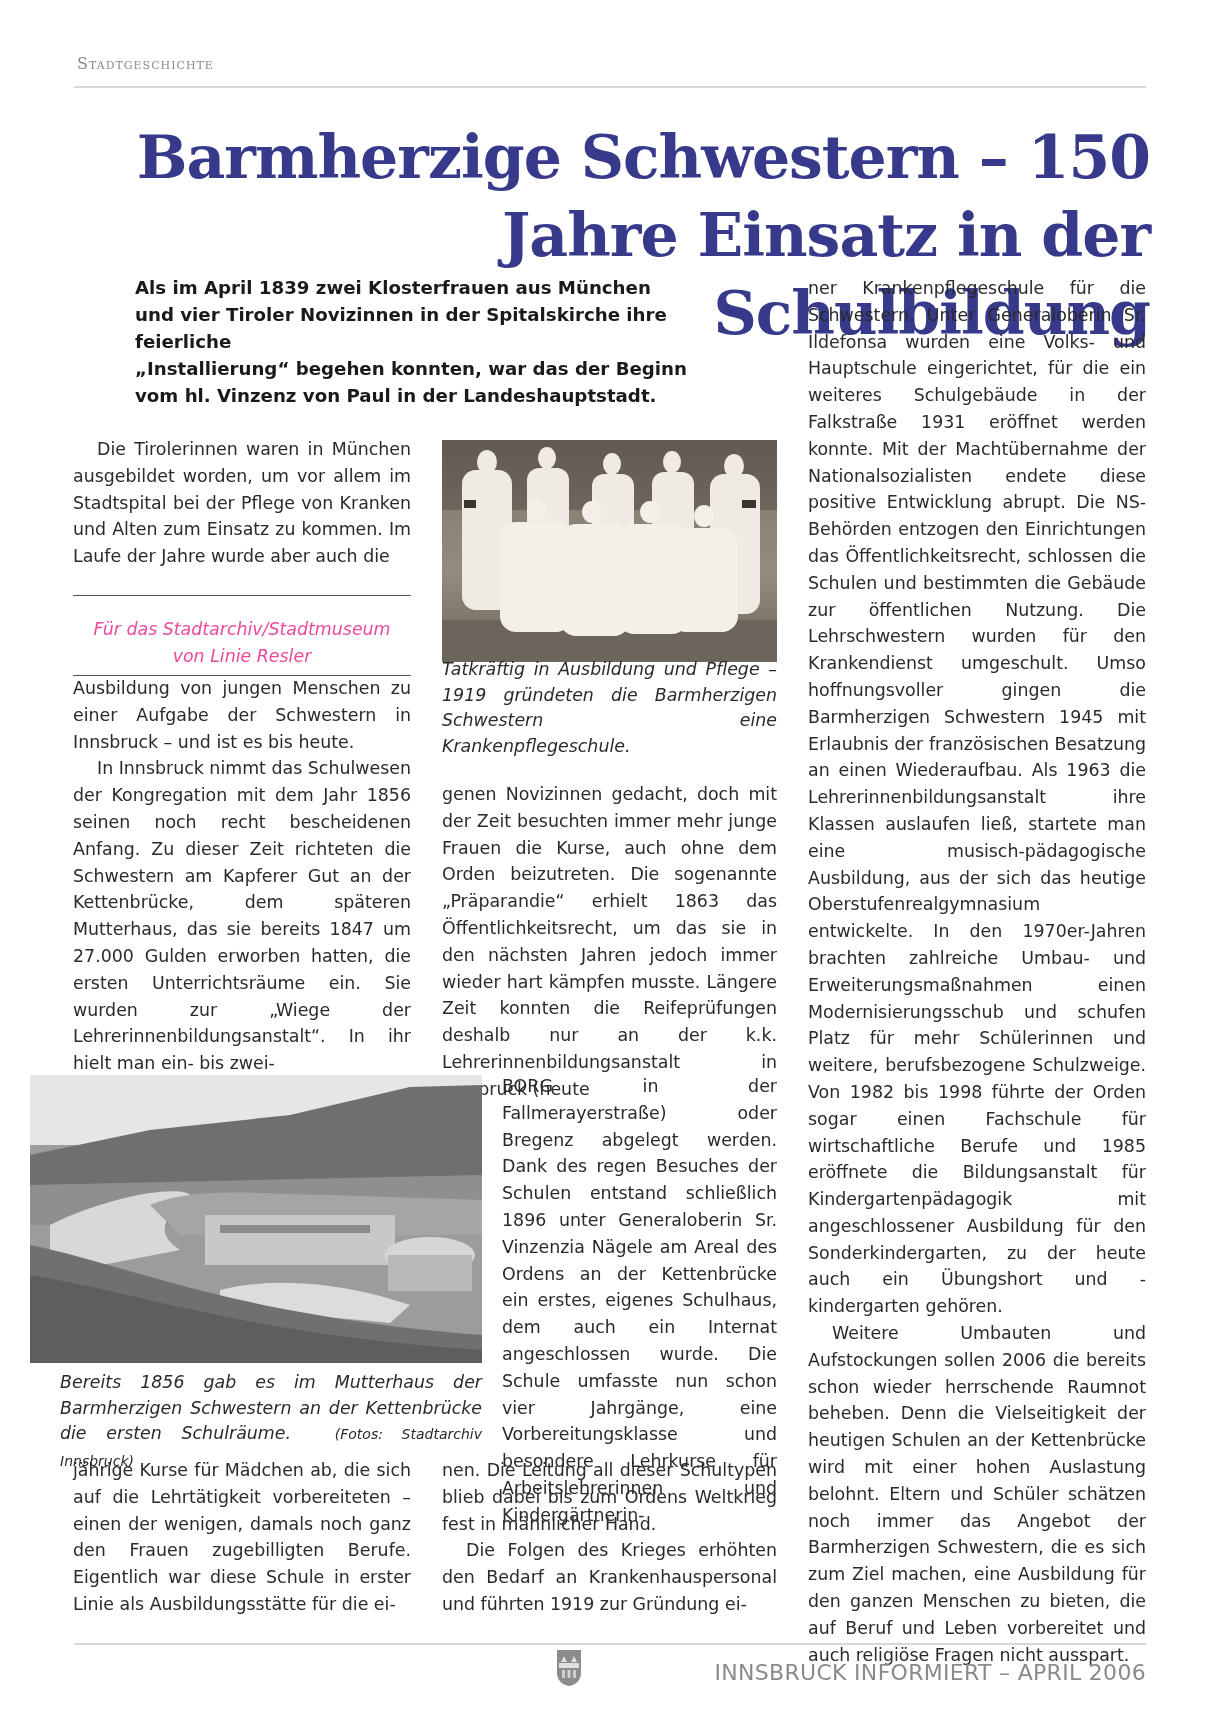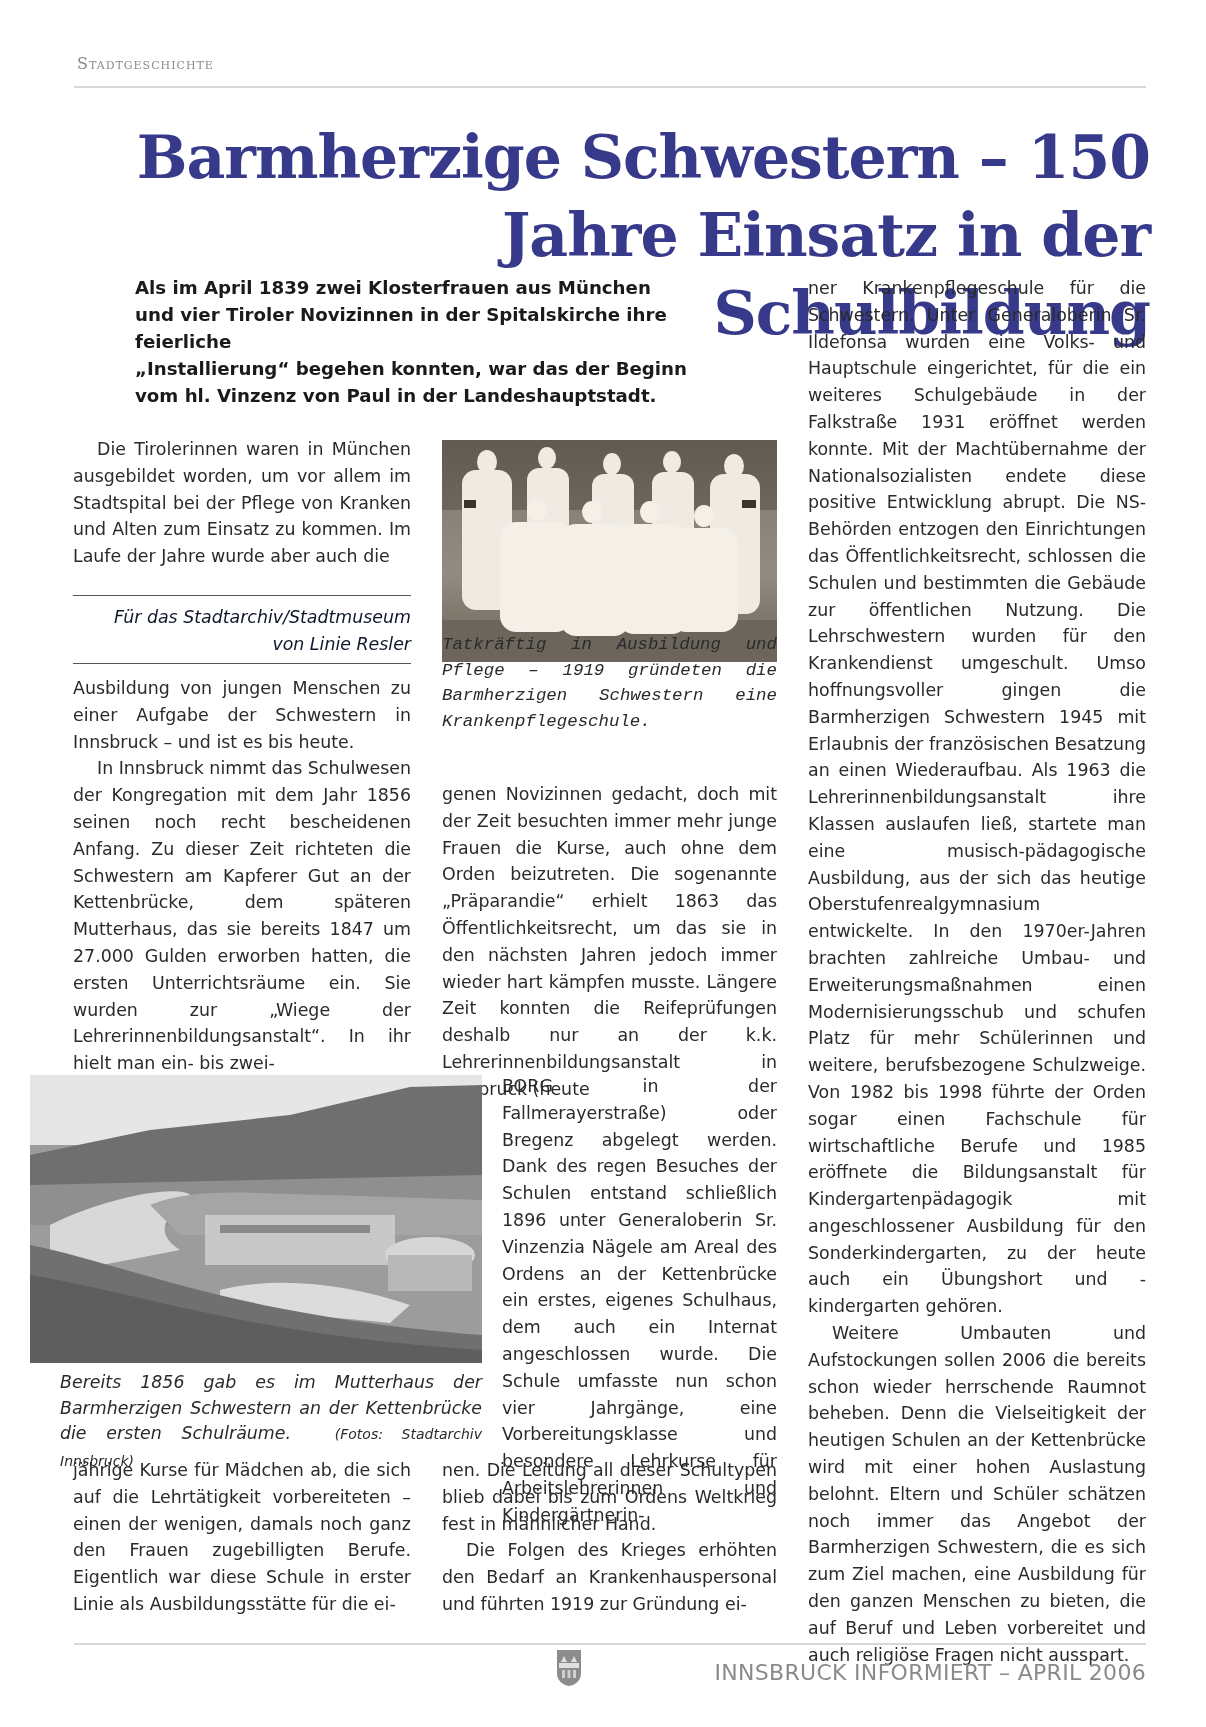--- a/index.html
+++ b/index.html
@@ -24,22 +24,22 @@
     font-weight: bold; font-size: 18.2px; line-height: 27px; color: #1a1a1a;
   }
 
   .col { position: absolute; font-size: 17.4px; line-height: 26.8px; color: #2a2a2a; text-align: justify; }
   .col p { margin: 0; }
   .col p.indent { text-indent: 24px; }
 
   .byline {
     position: absolute; left: 73px; top: 595px; width: 338px;
     border-top: 1.5px solid #555; border-bottom: 1.5px solid #555;
-    padding: 8px 0 6px; text-align: right;
-    font-style: italic; font-size: 17.4px; line-height: 26.5px; color: #0f172a;
+    padding: 20px 0 6px; text-align: center;
+    font-style: italic; font-size: 17.4px; line-height: 26.5px; color: #ec4899;
   }
 
   .photo {
     position: absolute; overflow: hidden;
   }
   .photo-nurses {
     left: 442px; top: 440px; width: 335px; height: 222px;
     background: linear-gradient(180deg, #6e655b 0%, #8a8176 30%, #948b80 60%, #7a7368 85%, #5f584f 100%);
   }
   .photo-landscape {
@@ -116,21 +116,21 @@
       <rect x="176" y="84" width="70" height="110" rx="16"></rect>
       <ellipse cx="262" cy="76" rx="10" ry="11"></ellipse>
       <rect x="228" y="88" width="68" height="104" rx="16"></rect>
     </g>
     <g fill="#3a342d">
       <rect x="22" y="60" width="12" height="8"></rect>
       <rect x="300" y="60" width="14" height="8"></rect>
     </g>
   </svg>
 </div>
-<div class="caption" style="left:442px; top:632px; width:335px;font-family:Liberation Mono, monospace;">Tatkräftig in Ausbildung und Pflege – 1919 gründeten die Barmherzigen Schwestern eine Krankenpflegeschule.</div>
+<div class="caption" style="left:442px; top:657px; width:335px;">Tatkräftig in Ausbildung und Pflege – 1919 gründeten die Barmherzigen Schwestern eine Krankenpflegeschule.</div>
 
 <div class="col" style="left:442px; top:781px; width:335px;">
   <p>genen Novizinnen gedacht, doch mit der Zeit besuchten immer mehr junge Frauen die Kurse, auch ohne dem Orden beizutreten. Die sogenannte „Präparandie“ erhielt 1863 das Öffentlichkeitsrecht, um das sie in den nächsten Jahren jedoch immer wieder hart kämpfen musste. Längere Zeit konnten die Reifeprüfungen deshalb nur an der k.k. Lehrerinnenbildungsanstalt in Innsbruck (heute</p>
 </div>
 
 <div class="photo photo-landscape" title="Historische Ansicht des Mutterhauses an der Kettenbrücke mit Inn und Bergen">
   <svg width="452" height="288" viewBox="0 0 452 288">
     <rect width="452" height="288" fill="#9c9c9c"></rect>
     <rect width="452" height="70" fill="#e6e6e6"></rect>
     <path d="M0 80 L120 55 L260 40 L380 12 L452 10 L452 110 L0 120 Z" fill="#6f6f6f"></path>

